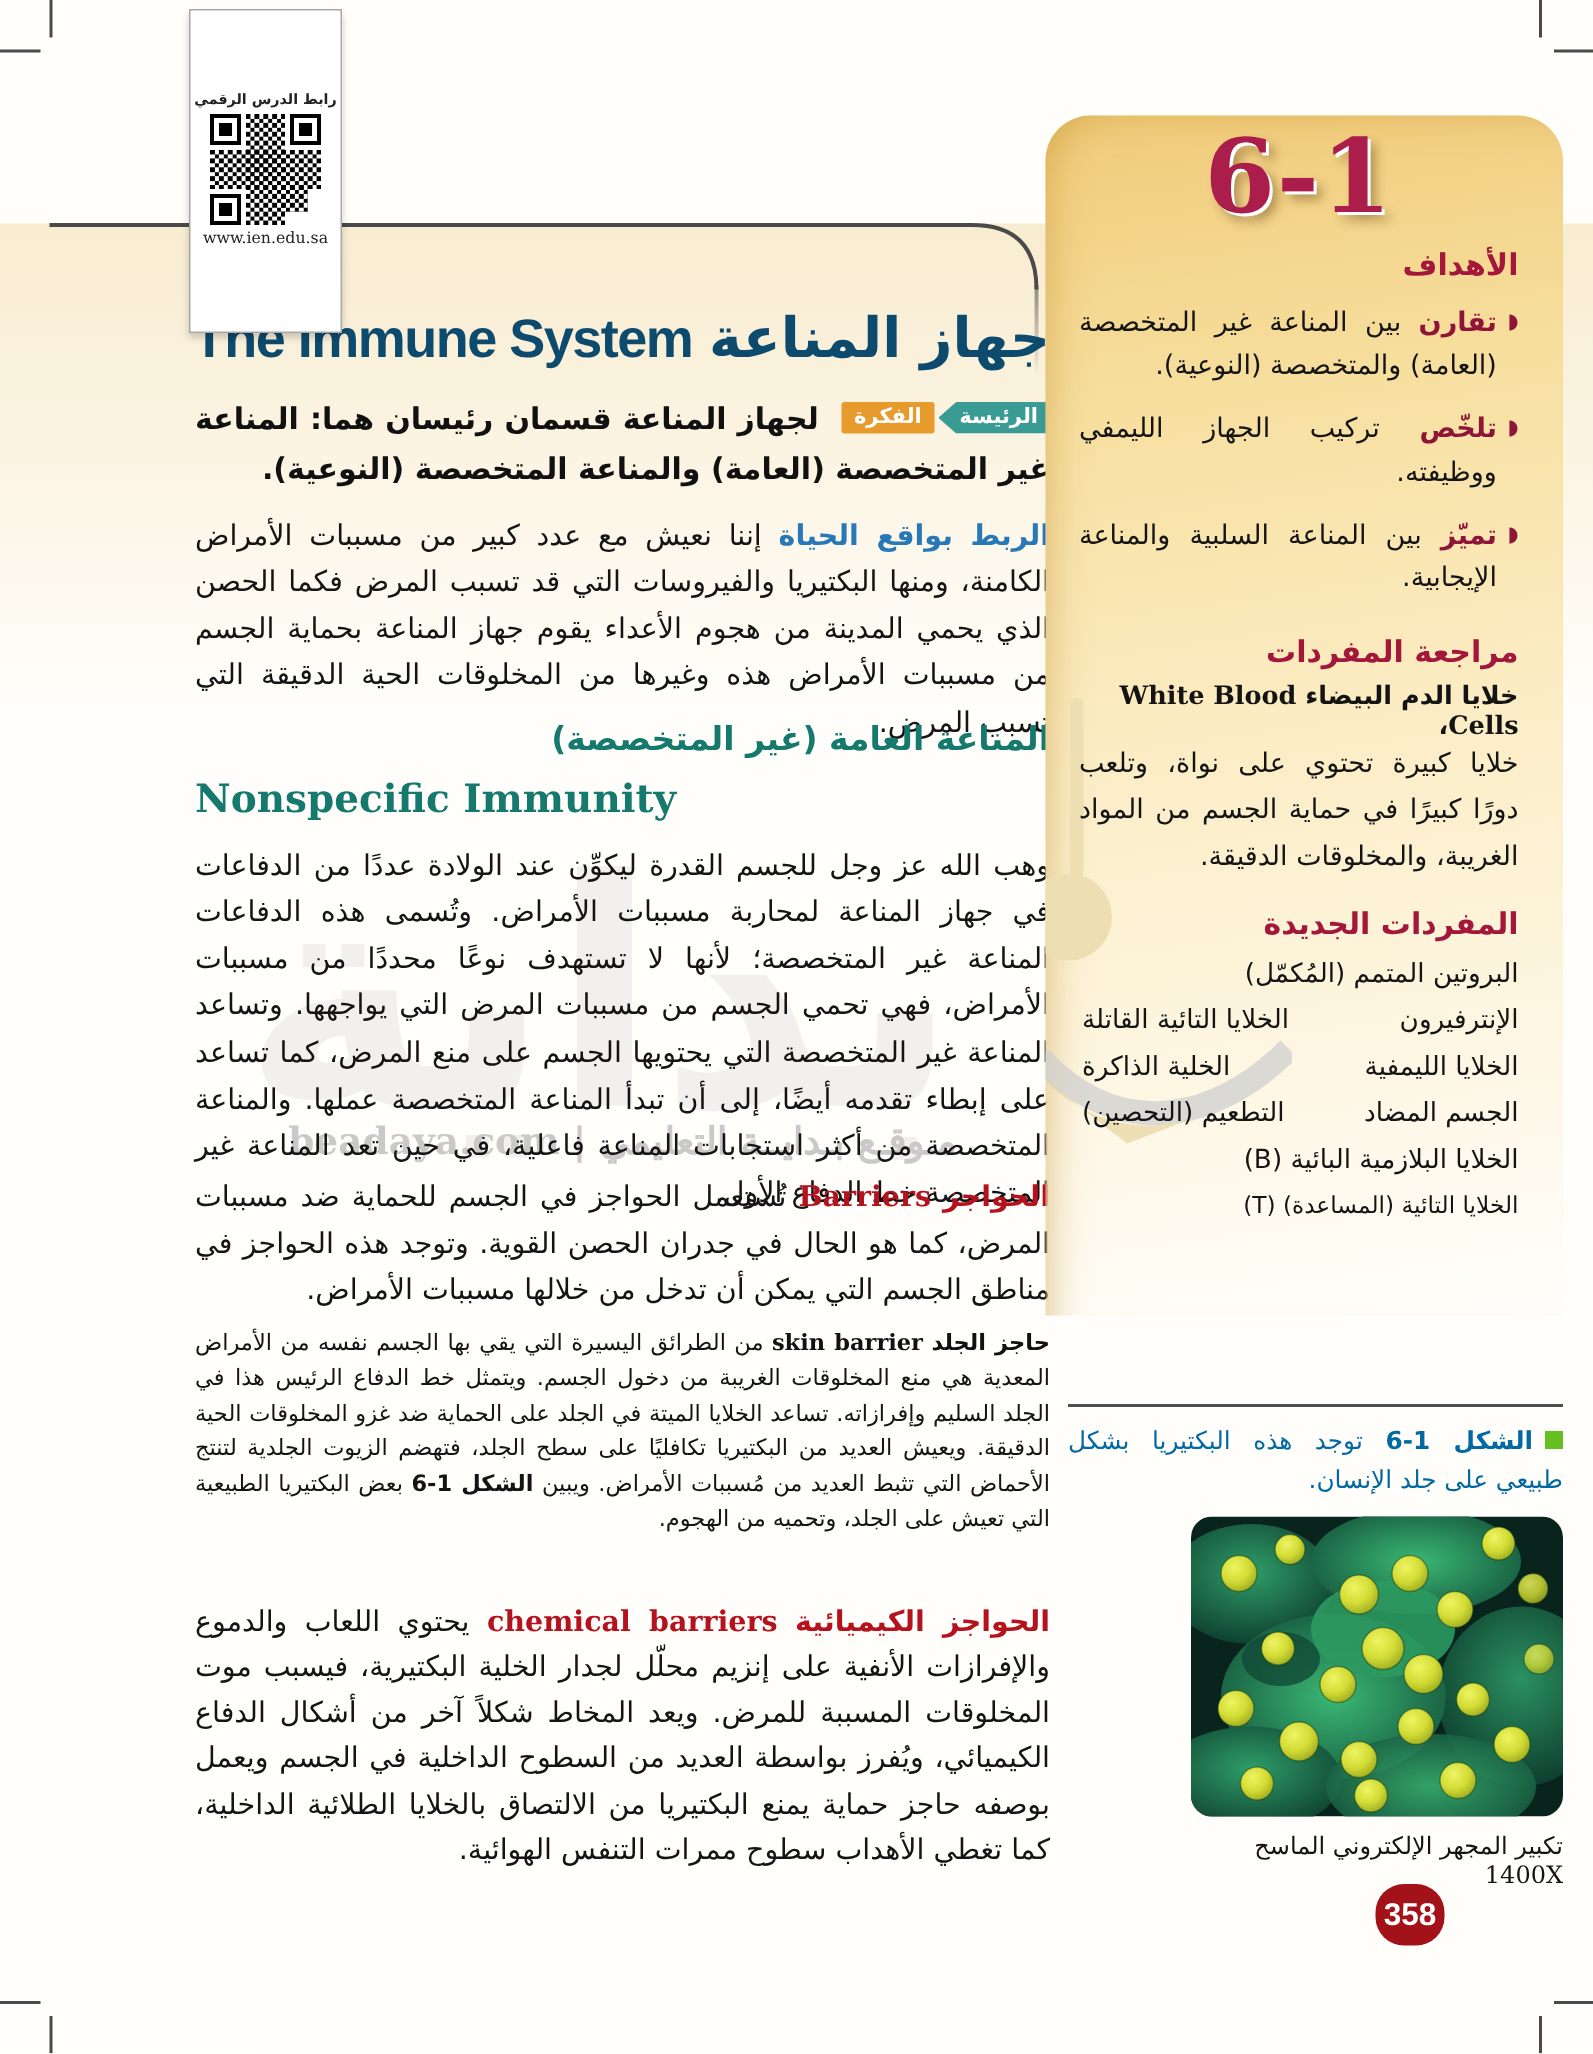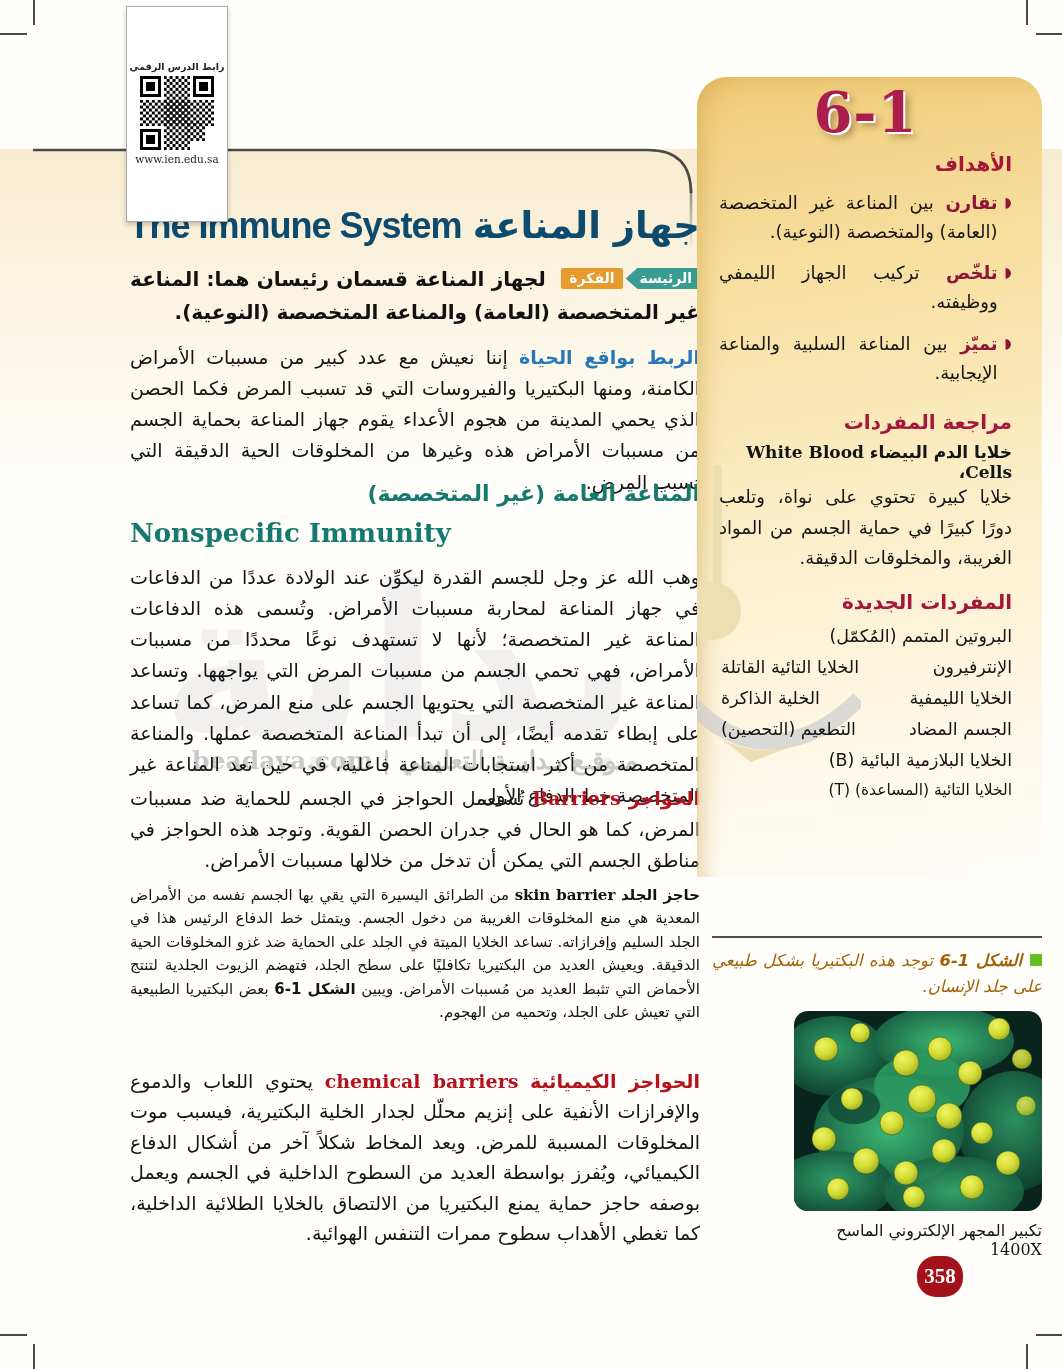--- a/index.html
+++ b/index.html
@@ -61,21 +61,21 @@
     font-family:"DejaVu Serif",serif;white-space:nowrap;}
 
   
   #side-panel{position:absolute;left:697px;top:77px;width:345px;height:800px;z-index:2;
     border-radius:30px 30px 0 0;overflow:hidden;direction:rtl;
     background:linear-gradient(172deg,#f0cb79 0%,#f7df9f 24%,#fbecc3 50%,#fdf5df 74%,rgba(255,253,246,0) 100%);
     box-shadow:inset 16px 10px 26px -14px rgba(198,150,52,.55);}
   #panel-inner{position:relative;z-index:2;padding:6px 30px 0 22px;}
 
   #lesson-num{direction:ltr;text-align:center;font-family:"DejaVu Serif",serif;font-weight:bold;
-    font-size:56px;line-height:1.05;color:#ab1d4a;letter-spacing:1px;
+    font-size:68px;line-height:1.05;color:#ab1d4a;letter-spacing:1px;
     text-shadow:2px 2px 0 #fff,5px 5px 7px rgba(95,60,15,.45);}
 
   .side-h{color:#a3173a;font-weight:bold;font-size:20px;text-align:right;margin:10px 0 4px;}
   .obj-item{display:flex;direction:rtl;margin-top:13px;font-size:18px;line-height:1.6;text-align:justify;color:#141414;}
   .obj-bullet{color:#8e1538;font-size:14px;margin-left:7px;line-height:1.9;flex:0 0 auto;}
   .obj-lead{color:#8e1538;font-weight:bold;}
 
   #review-term{margin-top:8px;font-size:17px;font-weight:bold;color:#141414;text-align:right;}
   #review-term .en{font-family:"DejaVu Serif",serif;}
   #review-def{font-size:18px;line-height:1.72;text-align:justify;color:#141414;margin-top:2px;}
@@ -87,31 +87,31 @@
 
   
   .nib{position:absolute;z-index:1;}
   #nib-stem{left:16px;top:388px;width:9px;height:120px;background:#eedfb2;border-radius:4px;}
   #nib-circle{left:-14px;top:505px;width:58px;height:58px;border-radius:50%;background:#eedfb2;}
   #nib-swoosh{left:-6px;top:600px;}
 
   
   #figure-block{position:absolute;left:712px;top:936px;width:330px;z-index:2;direction:rtl;}
   #figure-rule{height:2px;background:#4f4f4f;margin-bottom:10px;}
-  #figure-caption{font-size:16.5px;line-height:1.55;text-align:justify;color:#a16207;font-style:italic;}
+  #figure-caption{font-size:16.5px;line-height:1.55;text-align:justify;color:#0369a1;}
   .fig-square{float:right;width:12px;height:12px;background:#66bf21;margin:6px 0 0 8px;}
   .fig-label{font-weight:bold;}
   #sem-image{margin-top:12px;border-radius:14px;overflow:hidden;width:248px;height:200px;}
   #figure-credit{width:250px;margin-top:6px;font-size:16px;color:#141414;direction:rtl;text-align:right;}
   #figure-credit .en{font-family:"DejaVu Serif",serif;}
 
   
   #page-num{position:absolute;left:917px;top:1256px;width:46px;height:41px;background:#a31218;color:#fff;
     border-radius:19px;display:flex;align-items:center;justify-content:center;
-    font-size:21px;font-weight:bold;font-family:Liberation Serif, serif;z-index:3;}
+    font-size:21px;font-weight:bold;font-family:Liberation Sans, sans-serif;z-index:3;}
 </style>
 </head>
 <body>
 
 <div id="page">
 
   <div class="mark" style="left:33px;top:0;width:2px;height:25px;"></div>
   <div class="mark" style="left:0;top:33px;width:27px;height:2px;"></div>
   <div class="mark" style="left:1026px;top:0;width:2px;height:25px;"></div>
   <div class="mark" style="left:1036px;top:33px;width:26px;height:2px;"></div>

